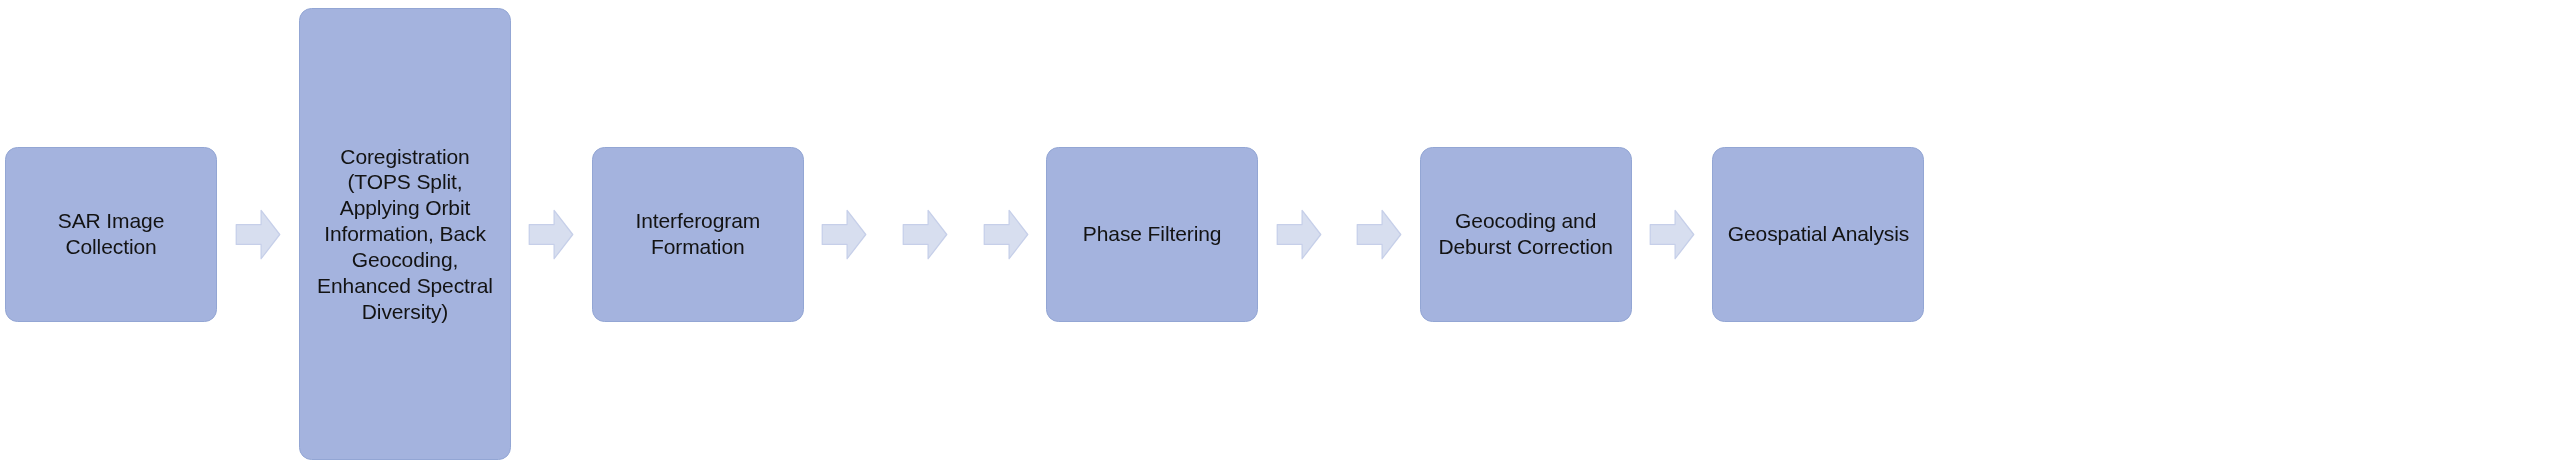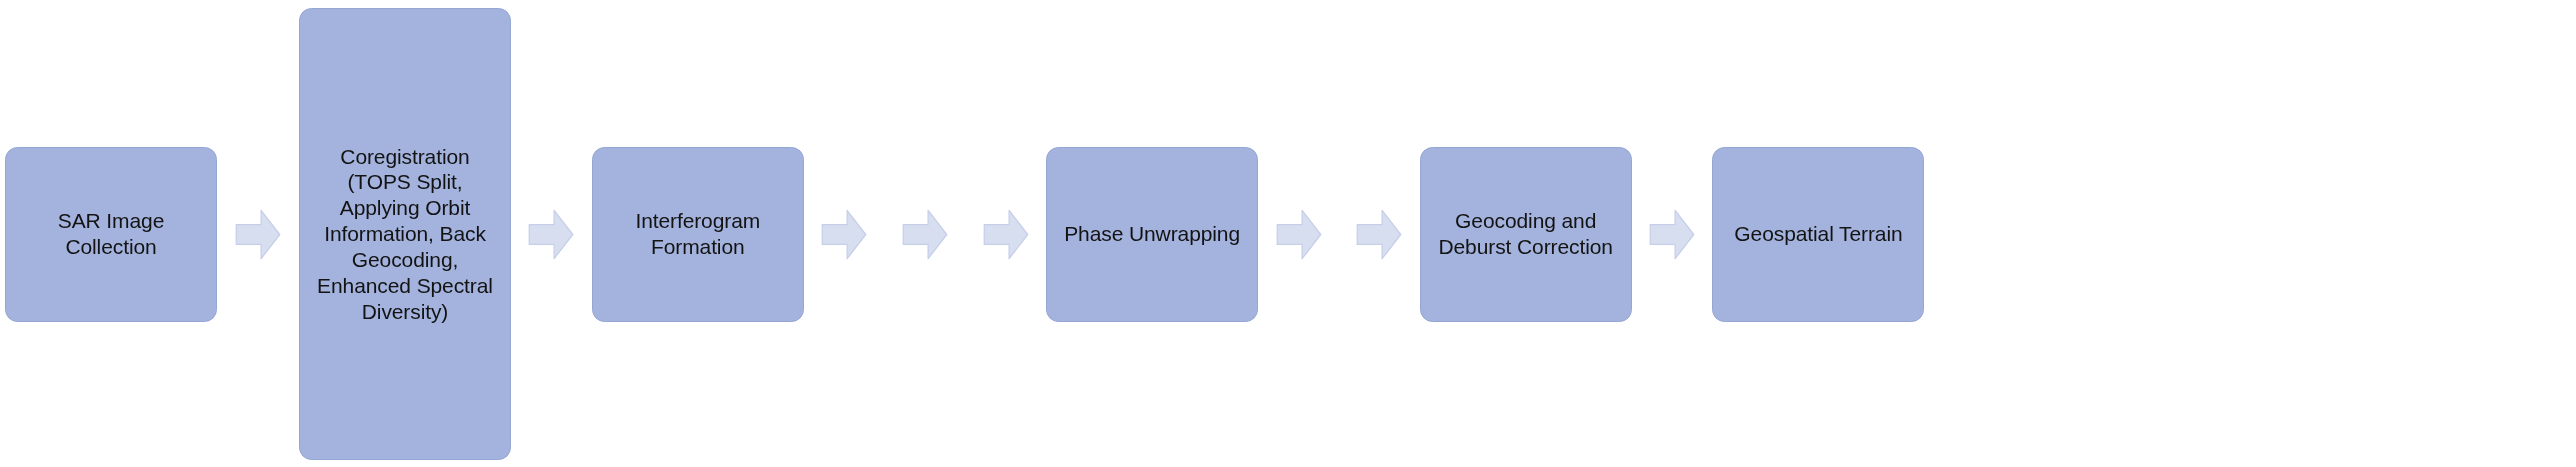--- a/index.html
+++ b/index.html
@@ -138,21 +138,21 @@
 
     <div class="gap-b"></div>
     <div class="connector">
       <svg viewBox="0 0 74 82" xmlns="http://www.w3.org/2000/svg">
         <path d="M2 25 H42 V2 L72 41 L42 80 V57 H2 Z" fill="#d7deef" stroke="#c6cfe9" stroke-width="2" stroke-linejoin="round"></path>
       </svg>
     </div>
     <div class="gap-b"></div>
 
     <div class="node short">
-      <span class="node-label">Phase Unwrapping</span>
+      <span class="node-label">Phase Filtering</span>
     </div>
 
     <div class="gap-b"></div>
     <div class="connector">
       <svg viewBox="0 0 74 82" xmlns="http://www.w3.org/2000/svg">
         <path d="M2 25 H42 V2 L72 41 L42 80 V57 H2 Z" fill="#d7deef" stroke="#c6cfe9" stroke-width="2" stroke-linejoin="round"></path>
       </svg>
     </div>
     <div class="gap-b"></div>
 
@@ -171,18 +171,18 @@
 
     <div class="gap-b"></div>
     <div class="connector">
       <svg viewBox="0 0 74 82" xmlns="http://www.w3.org/2000/svg">
         <path d="M2 25 H42 V2 L72 41 L42 80 V57 H2 Z" fill="#d7deef" stroke="#c6cfe9" stroke-width="2" stroke-linejoin="round"></path>
       </svg>
     </div>
     <div class="gap-b"></div>
 
     <div class="node short">
-      <span class="node-label">Geospatial Terrain</span>
+      <span class="node-label">Geospatial Analysis</span>
     </div>
 
   </div>
 </div>
 
 
 </body></html>

